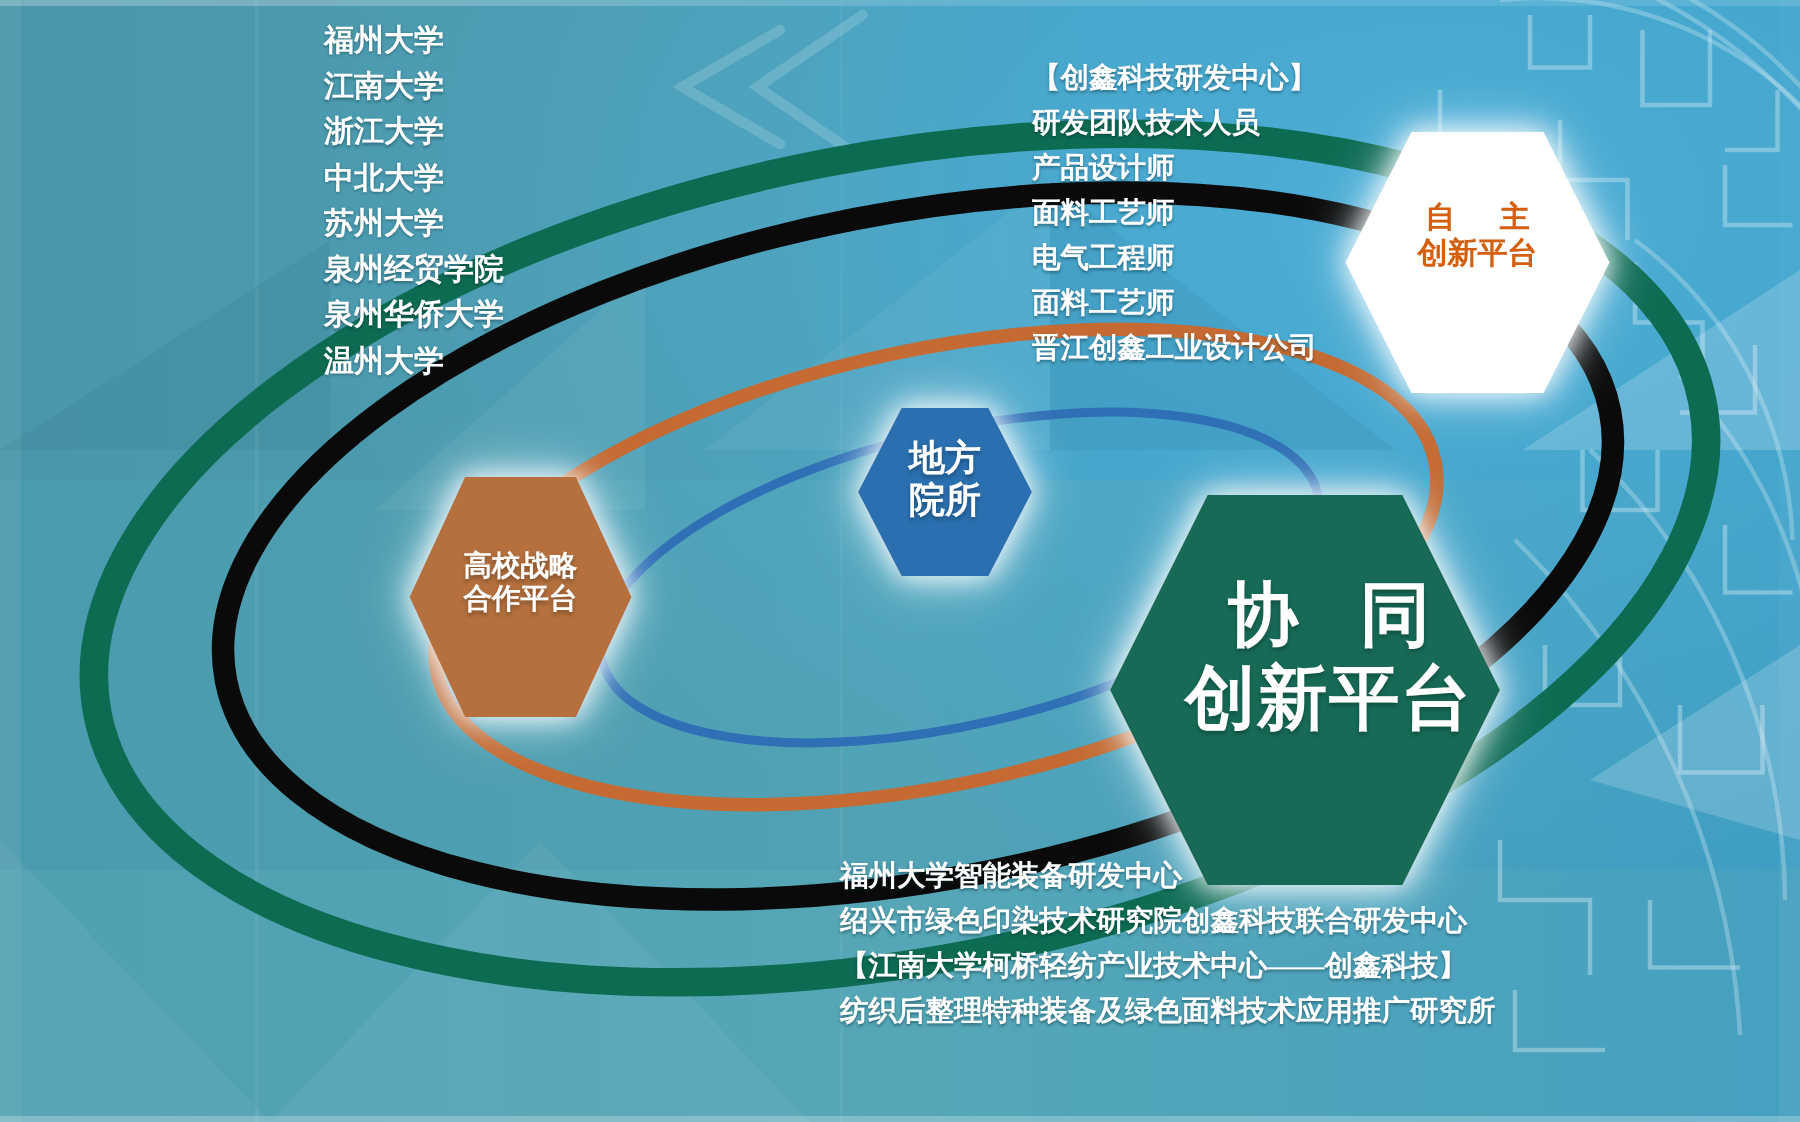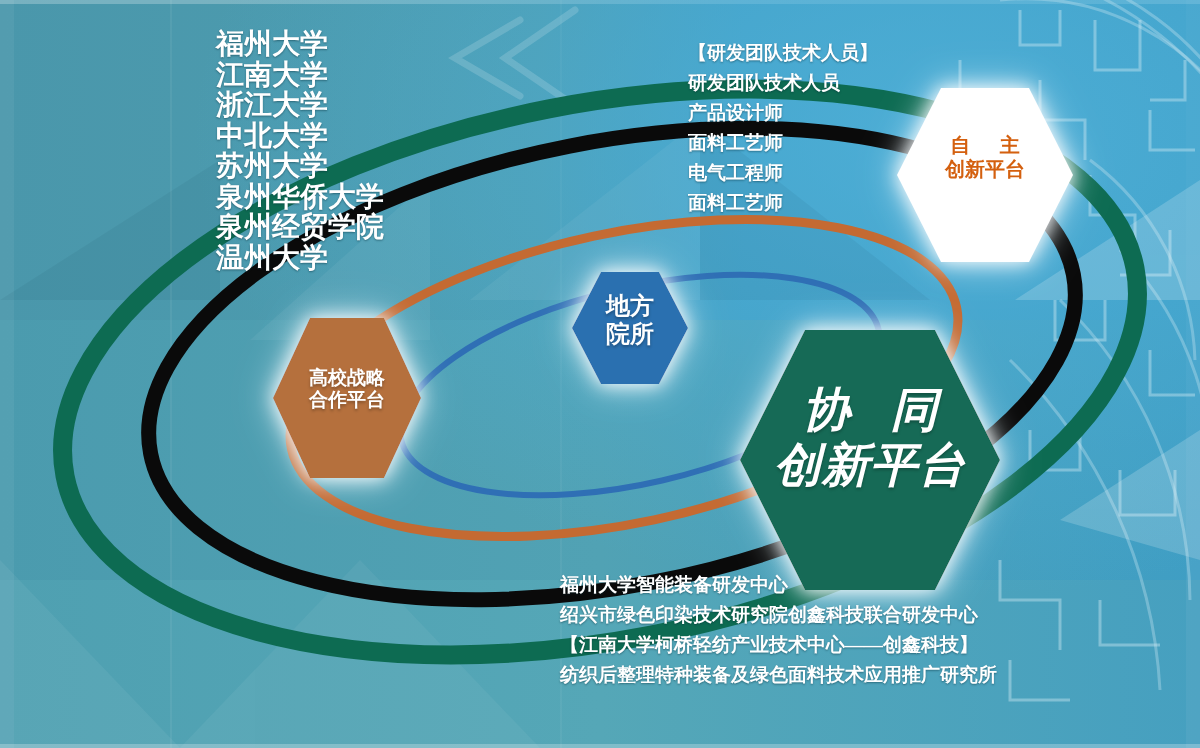--- a/index.html
+++ b/index.html
@@ -9,21 +9,21 @@
     background:#4d9aad;
   }
   #bg{position:absolute;left:0;top:0;width:1200px;height:748px;}
   #orbits{position:absolute;left:0;top:0;width:1200px;height:748px;}
   #hexlayer{position:absolute;left:0;top:0;width:1200px;height:748px;}
 
   .textblock{position:absolute;color:#ffffff;font-weight:bold;
     text-shadow:0 1px 2px rgba(0,40,50,.45);}
   .textblock .line{white-space:nowrap;}
 
-  #list-universities{left:216px;top:29px;font-size:28px;line-height:30.5px;}
+  #list-universities{left:216px;top:12px;font-size:20px;line-height:30.5px;}
   #list-rd-center{left:688px;top:38px;font-size:19px;line-height:30px;}
   #list-joint-centers{left:560px;top:570px;font-size:19px;line-height:30px;}
   #list-joint-centers .line{text-align:left;font-family:Liberation Serif, serif;}
   #list-joint-centers .line.c{}
 
   .hexlabel{position:absolute;text-align:center;font-weight:bold;
     line-height:1.18;pointer-events:none;white-space:nowrap;}
 
   #lbl-collab{color:#ffffff;font-size:47px;letter-spacing:1px;
     text-shadow:0 2px 3px rgba(0,0,0,.25);}
@@ -157,21 +157,21 @@
 
     <polygon points="805,330 935,330 1000,460 935,590 805,590 740,460" fill="#156b56" filter="url(#hexGlow)"></polygon>
 
     <polygon points="941,88 1029,88 1073,175 1029,262 941,262 897,175" fill="#ffffff" filter="url(#hexGlow)"></polygon>
 
     <polygon points="310,318 384,318 421,398 384,478 310,478 273,398" fill="#b5703d" filter="url(#hexGlow)"></polygon>
 
     <polygon points="601,272 659,272 688,328 659,384 601,384 572,328" fill="#2b6fb0" filter="url(#hexGlow)"></polygon>
   </svg>
 
-  <div class="hexlabel" id="lbl-collab" style="left:740px;top:382px;width:260px;font-style:italic;">
+  <div class="hexlabel" id="lbl-collab" style="left:756px;top:382px;width:260px;">
     <div class="l1">协 同</div>
     <div class="l2">创新平台</div>
   </div>
 
   <div class="hexlabel" id="lbl-autonomy" style="left:897px;top:134px;width:176px;">
     <div class="l1">自 主</div>
     <div class="l2">创新平台</div>
   </div>
 
   <div class="hexlabel" id="lbl-univ" style="left:273px;top:367px;width:148px;">
@@ -183,32 +183,33 @@
     <div class="l1">地方</div>
     <div class="l2">院所</div>
   </div>
 
   <div class="textblock" id="list-universities">
     <div class="line">福州大学</div>
     <div class="line">江南大学</div>
     <div class="line">浙江大学</div>
     <div class="line">中北大学</div>
     <div class="line">苏州大学</div>
+    <div class="line">泉州经贸学院</div>
     <div class="line">泉州华侨大学</div>
-    <div class="line">泉州经贸学院</div>
     <div class="line">温州大学</div>
   </div>
 
   <div class="textblock" id="list-rd-center">
-    <div class="line">【研发团队技术人员】</div>
+    <div class="line">【创鑫科技研发中心】</div>
     <div class="line">研发团队技术人员</div>
     <div class="line">产品设计师</div>
     <div class="line">面料工艺师</div>
     <div class="line">电气工程师</div>
     <div class="line">面料工艺师</div>
+    <div class="line">晋江创鑫工业设计公司</div>
   </div>
 
   <div class="textblock" id="list-joint-centers">
     <div class="line">福州大学智能装备研发中心</div>
     <div class="line">绍兴市绿色印染技术研究院创鑫科技联合研发中心</div>
     <div class="line c">【江南大学柯桥轻纺产业技术中心——创鑫科技】</div>
     <div class="line c">纺织后整理特种装备及绿色面料技术应用推广研究所</div>
   </div>
 
 </div>

